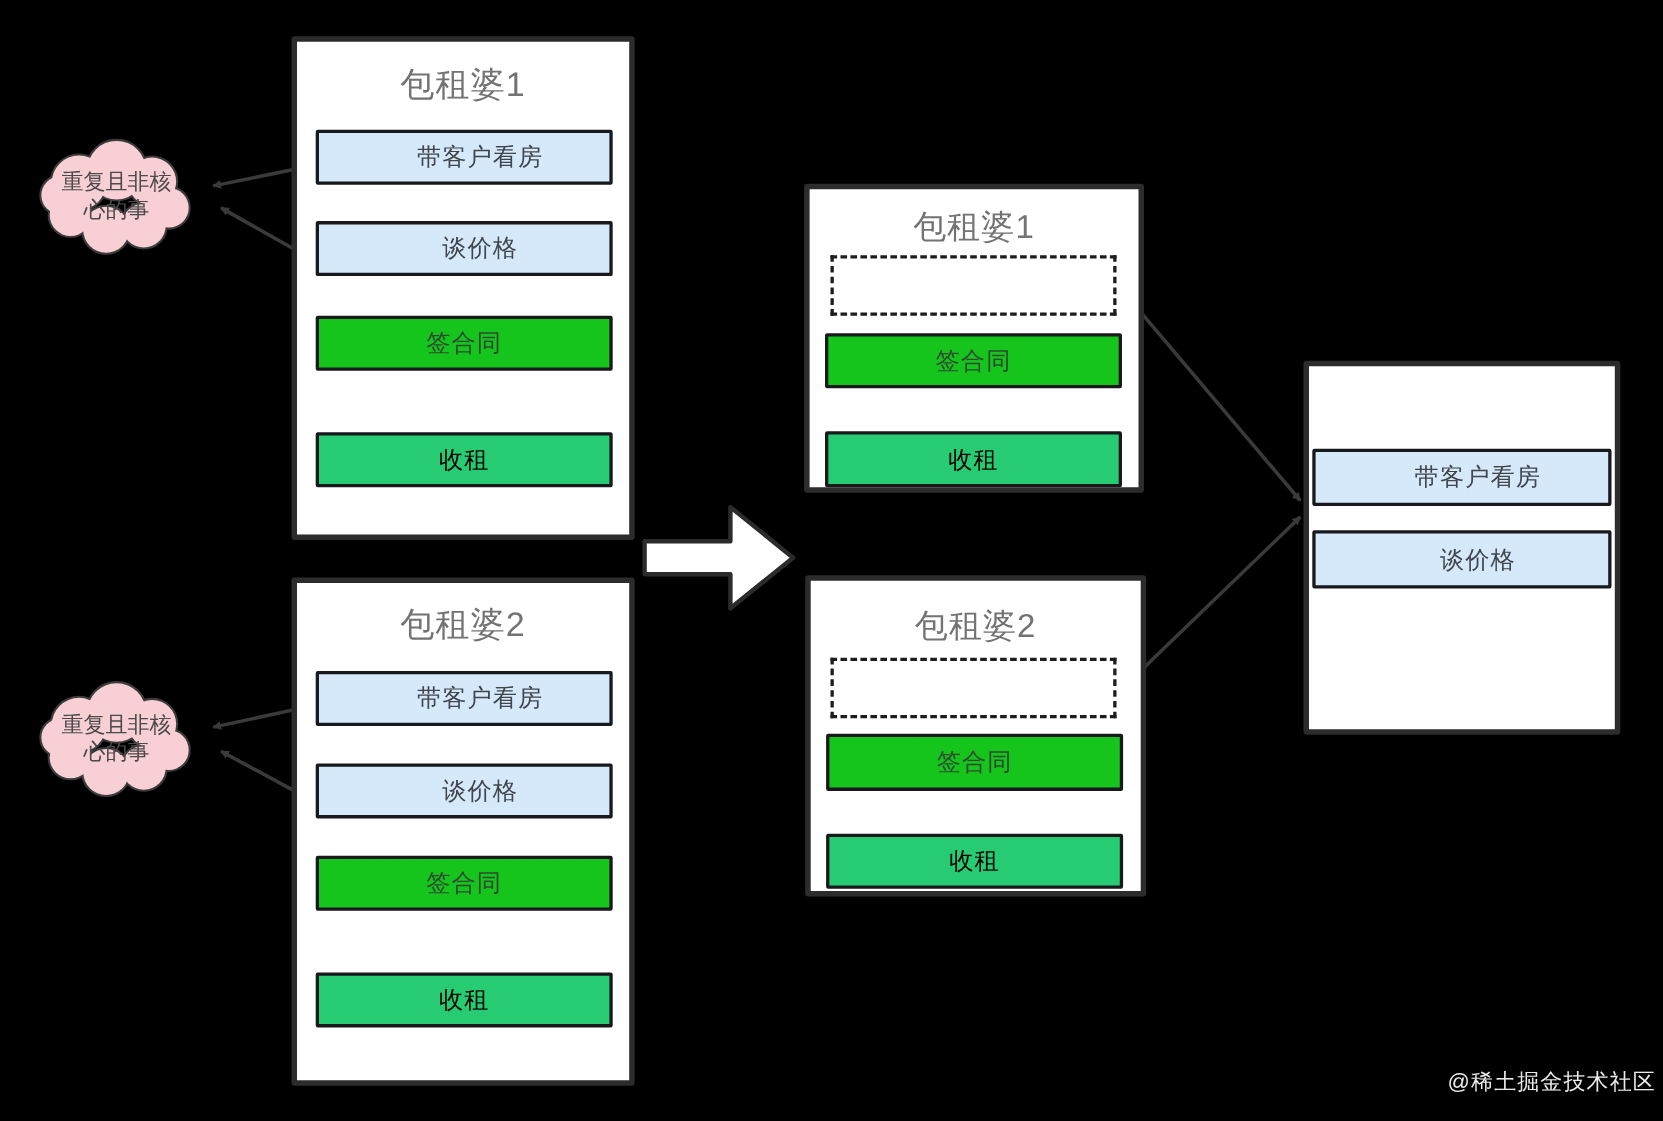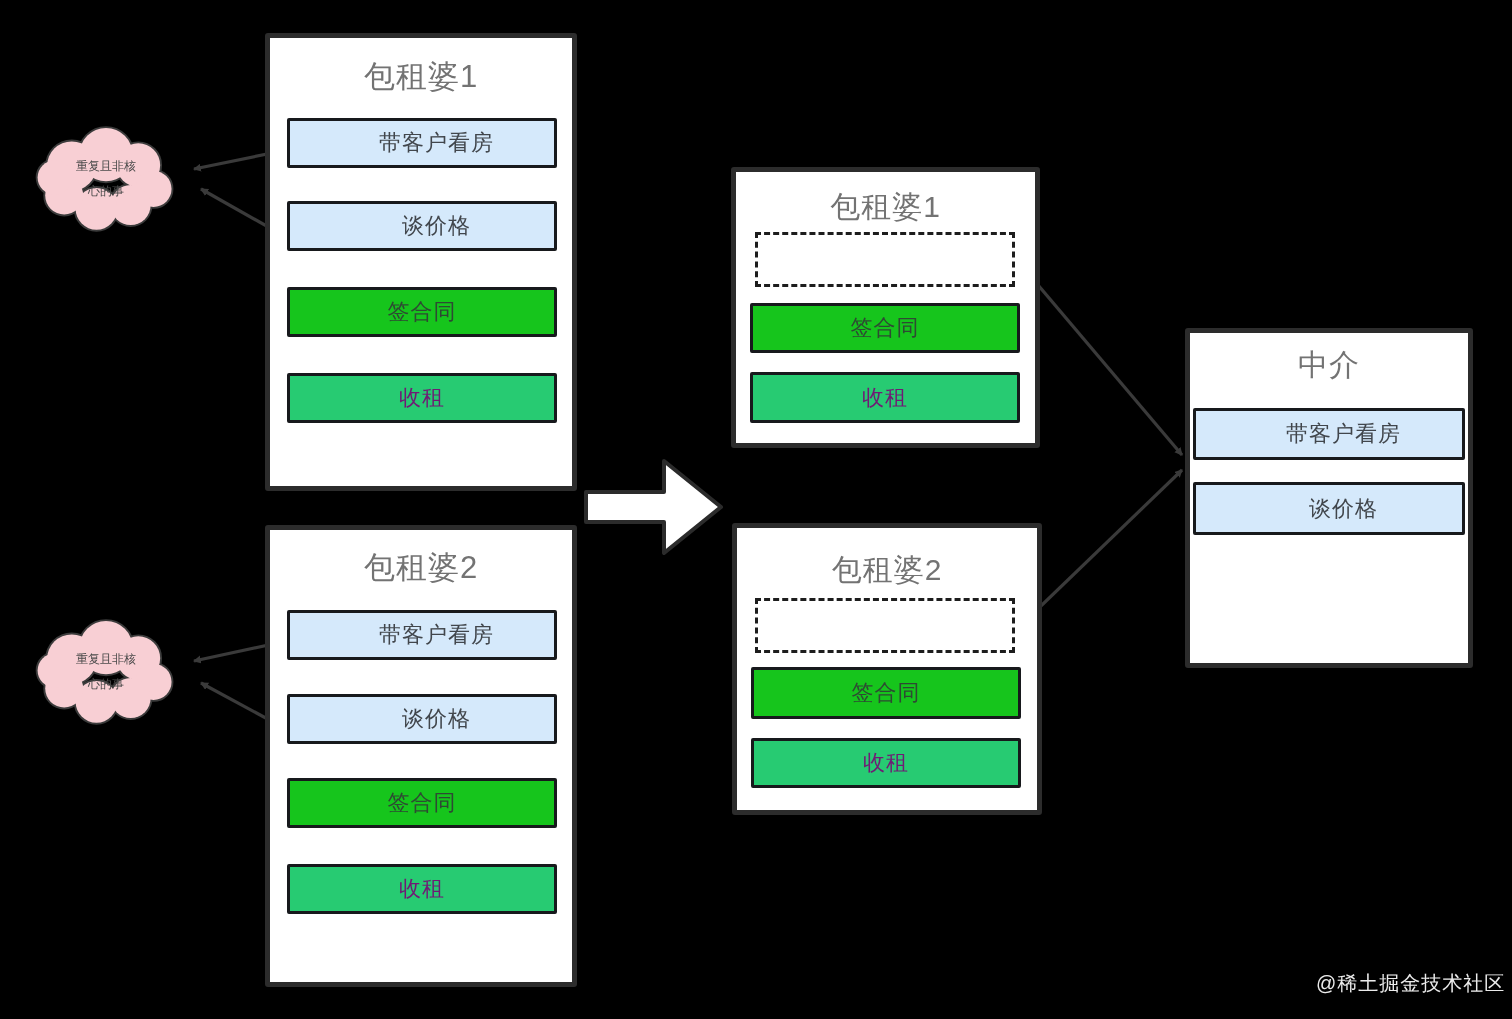--- a/index.html
+++ b/index.html
@@ -10,25 +10,25 @@
   *{margin:0;padding:0;box-sizing:border-box;}
   html,body{background:#000;}
   body{font-family:"Liberation Sans","DejaVu Sans",sans-serif;}
   .canvas{position:relative;width:1512px;height:1019px;background:var(--bg);overflow:hidden;border-radius:14px;}
   .connectors{position:absolute;left:0;top:0;width:1512px;height:1019px;pointer-events:none;}
   .panel{position:absolute;background:var(--panel-fill);border:5px solid var(--panel-border);border-radius:3px;}
   .panel-title{position:absolute;left:0;right:0;text-align:center;font-size:31px;line-height:40px;color:#737373;letter-spacing:1px;}
   .task{position:absolute;border:3px solid var(--task-border);border-radius:2px;display:flex;align-items:center;justify-content:center;font-size:22px;color:var(--text);letter-spacing:1px;}
   .task.blue{background:var(--task-blue);padding-left:29px;}
   .task.green{background:var(--task-green);color:#2e4a33;}
-  .task.emerald{background:var(--task-emerald);color:#701a75;}
+  .task.emerald{background:var(--task-emerald);color:#000000;margin-top:20px;}
   .slot{position:absolute;background:#ffffff;border:3px dashed #1d1d1d;}
   .cloud{position:absolute;width:152px;height:110px;}
   .cloud svg{position:absolute;left:0;top:0;overflow:visible;}
-  .cloud-text{position:absolute;inset:0;display:flex;flex-direction:column;align-items:center;justify-content:center;font-size:12px;line-height:25px;color:#4a4a4a;text-align:center;padding-top:4px;}
+  .cloud-text{position:absolute;inset:0;display:flex;flex-direction:column;align-items:center;justify-content:center;font-size:20px;line-height:25px;color:#4a4a4a;text-align:center;padding-top:4px;}
   .big-arrow{position:absolute;left:583px;top:453px;}
   .watermark{position:absolute;left:1316px;top:970px;font-size:20px;color:rgba(255,255,255,0.92);text-shadow:0 1px 2px #000,1px 0 2px #000;letter-spacing:1px;white-space:nowrap;}
 </style>
 </head>
 <body>
 
 <div class="canvas">
 
   <svg class="connectors" viewBox="0 0 1512 1019">
     <defs>
@@ -132,20 +132,19 @@
   </div>
 
   <div class="panel" style="left:732px;top:523px;width:310px;height:292px;">
     <div class="panel-title" style="top:22px;font-size:30px;">包租婆2</div>
     <div class="slot" style="left:18px;top:70px;width:260px;height:55px;"></div>
     <div class="task green" style="left:14px;top:139px;width:270px;height:52px;">签合同</div>
     <div class="task emerald" style="left:14px;top:210px;width:270px;height:50px;">收租</div>
   </div>
 
   <div class="panel" style="left:1185px;top:328px;width:288px;height:340px;">
-    <div class="panel-title" style="top:12px;font-size:30px;">中介</div>
     <div class="task blue" style="left:3px;top:75px;width:272px;height:52px;">带客户看房</div>
     <div class="task blue" style="left:3px;top:149px;width:272px;height:53px;">谈价格</div>
   </div>
 
   <div class="watermark">@稀土掘金技术社区</div>
 
 </div>
 
 </body></html>

